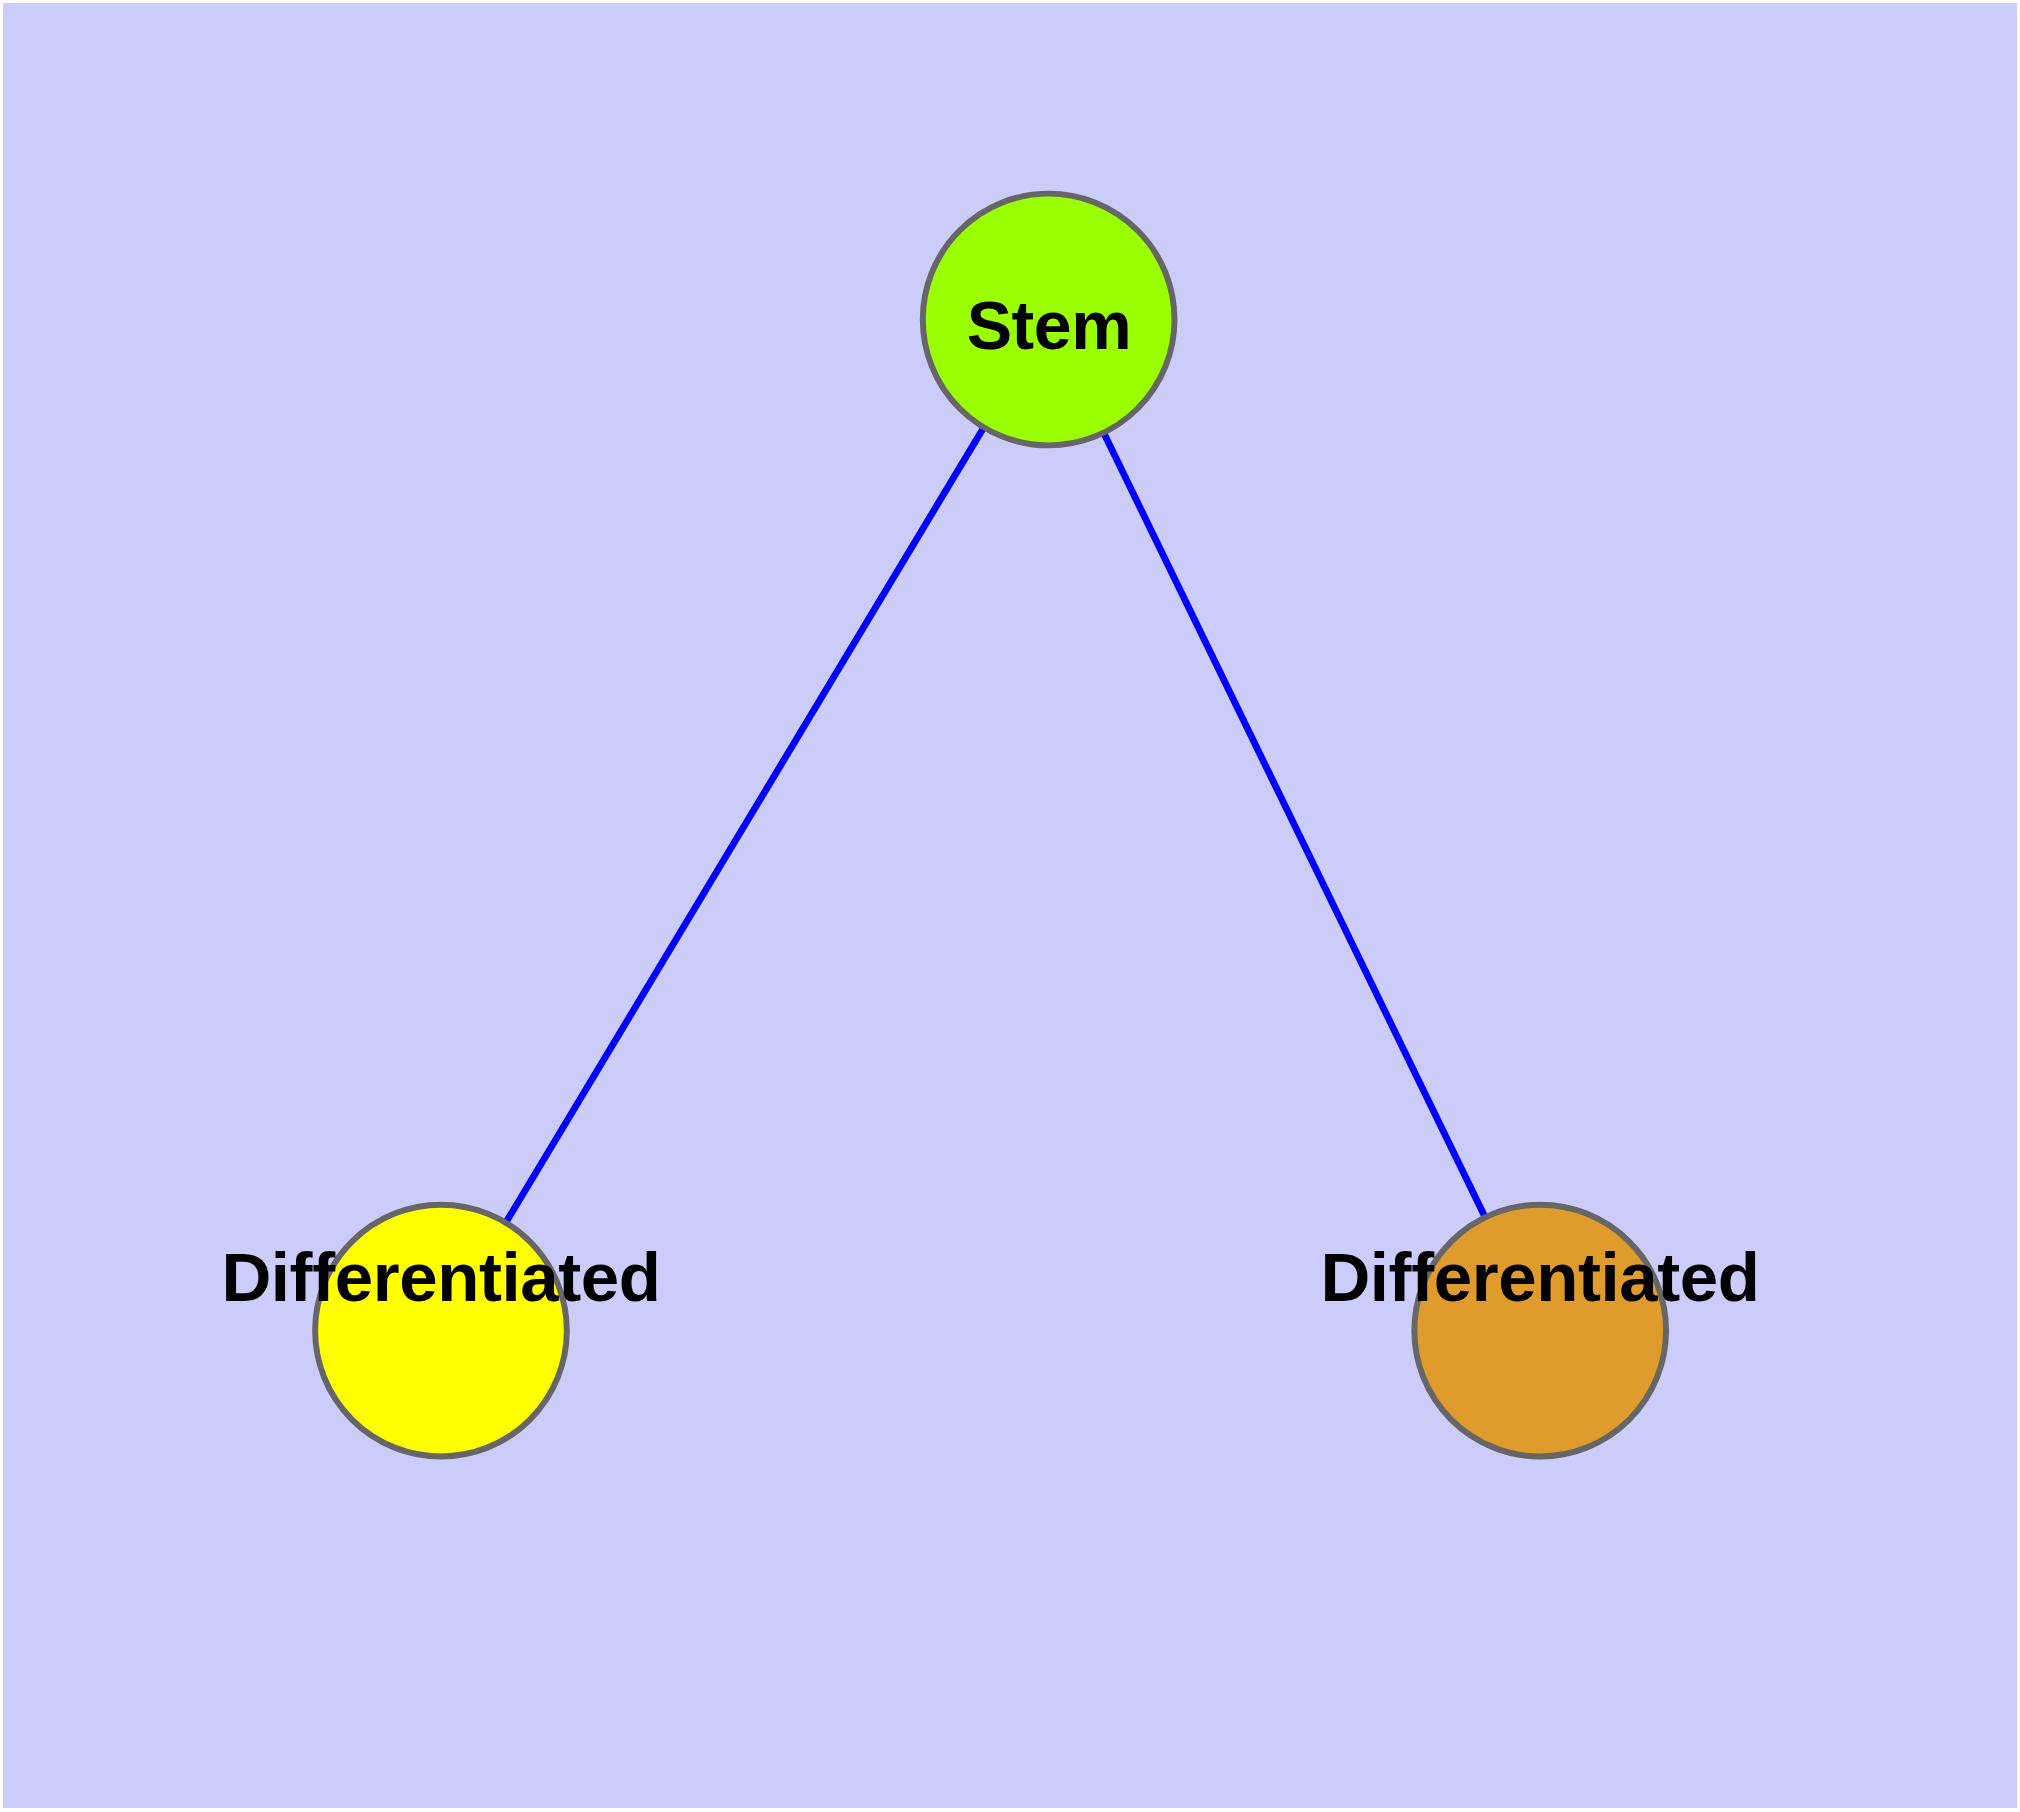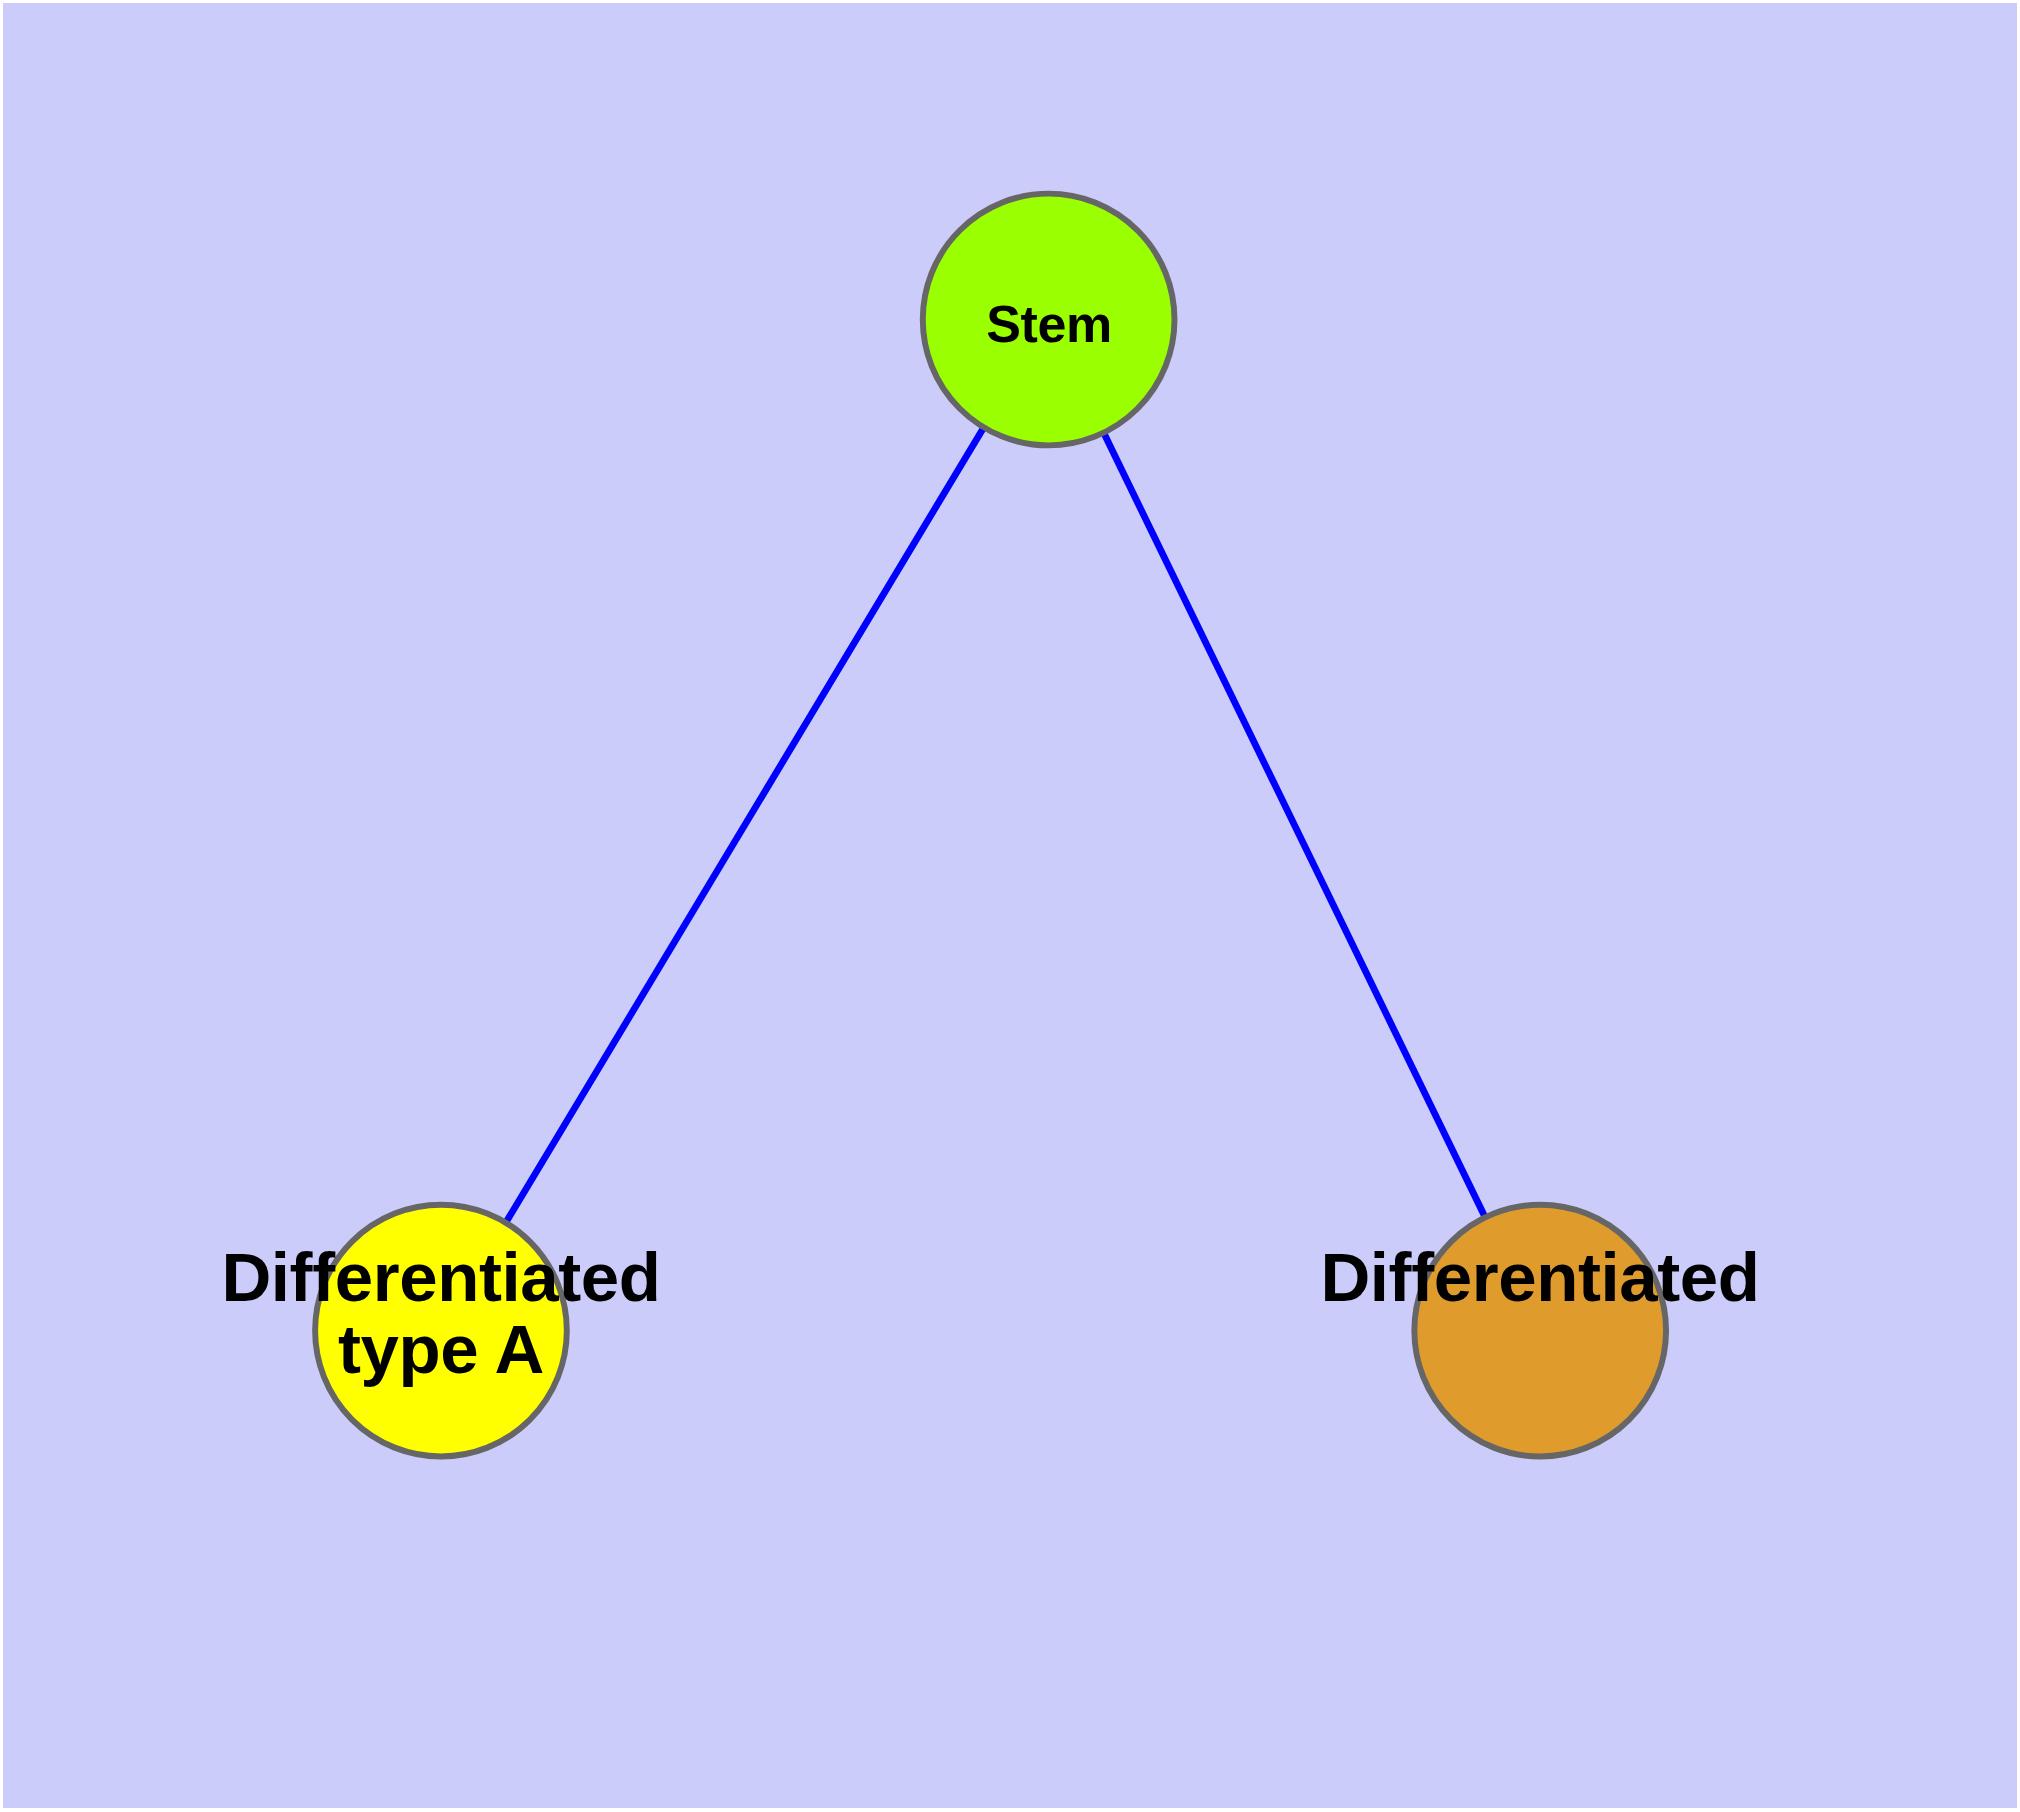--- a/index.html
+++ b/index.html
@@ -39,23 +39,23 @@
     position: absolute;
     text-align: center;
     font-weight: bold;
     color: #000000;
     white-space: nowrap;
     line-height: 1.05;
     letter-spacing: -0.4px;
     pointer-events: none;
   }
   #label-stem {
-    font-size: 52px;
+    font-size: 68px;
     left: 625px;
-    top: 297px;
+    top: 290px;
     width: 848px;
   }
   #label-diffA {
     font-size: 69px;
     left: 17px;
     top: 1242px;
     width: 848px;
   }
   #label-diffB {
     font-size: 69px;
@@ -84,21 +84,20 @@
       <circle cx="1817" cy="1570" r="148.5" fill="#e09b2d" stroke="#666666" stroke-width="7"></circle>
     </g>
   </svg>
 
   <div class="node-label" id="label-stem">
     <div>Stem</div>
   </div>
 
   <div class="node-label" id="label-diffA">
     <div>Differentiated</div>
-    <div>type A</div>
   </div>
 
   <div class="node-label" id="label-diffB">
     <div>Differentiated</div>
   </div>
 
 </div>
 
 
 </body></html>

